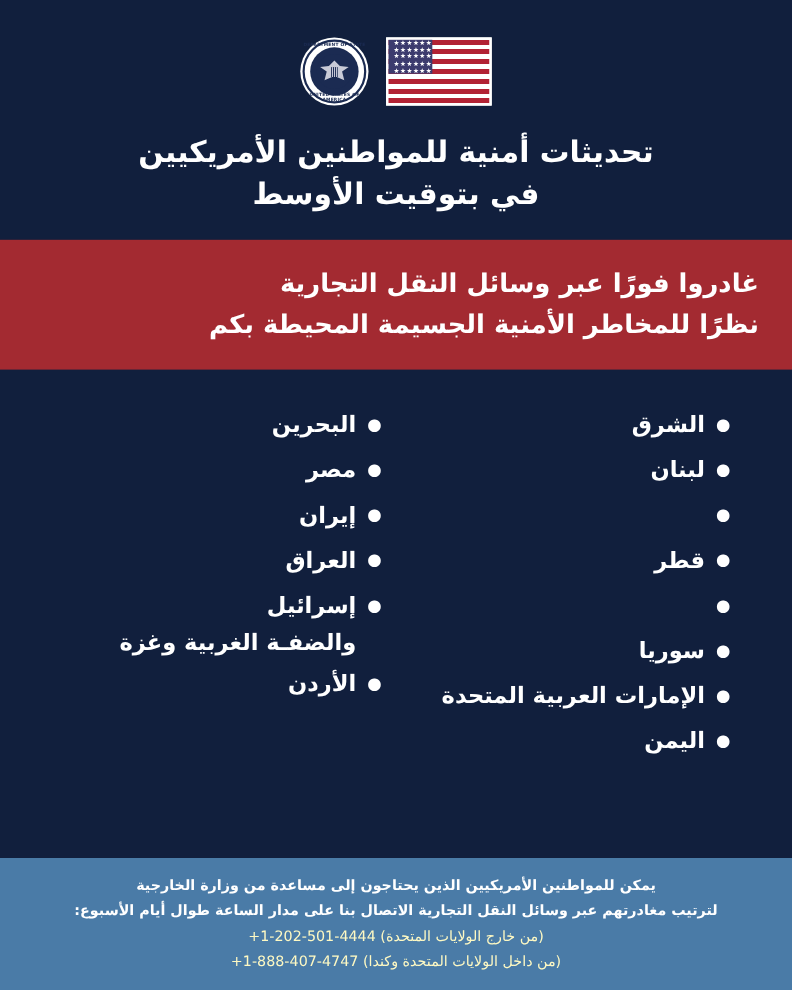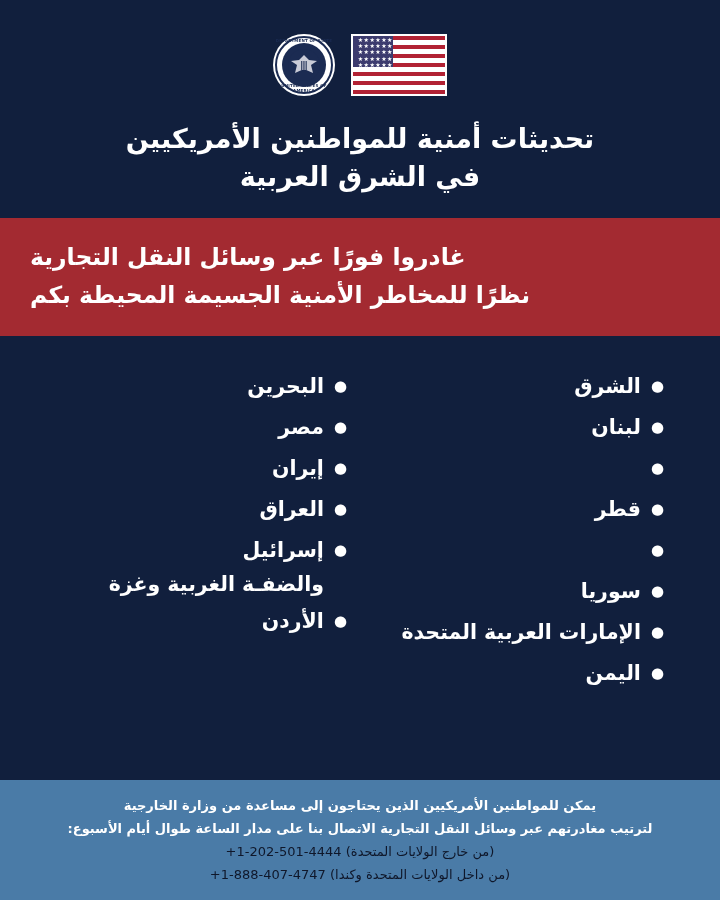--- a/index.html
+++ b/index.html
@@ -120,21 +120,21 @@
     padding: 12px 30px 0 30px;
     line-height: 22px;
     color: #ffffff;
   }
 
   
   .alert {
     background: #a32a31;
     margin-top: 22px;
     padding: 20px 30px 22px 30px;
-    text-align: left;
+    text-align: right;
   }
   .alert .line {
     font-size: 23.5px;
     font-weight: bold;
     line-height: 38px;
   }
 
   
   .countries {
     flex: 1 1 auto;
@@ -179,21 +179,21 @@
   }
   .footer .note {
     font-size: 13px;
     line-height: 23px;
     color: #ffffff;
     font-weight: bold;
   }
   .footer .phone {
     font-size: 13px;
     line-height: 23px;
-    color: #0f172a;
+    color: #fef9c3;
     direction: rtl;
   }
 </style>
 </head>
 <body>
 
 <div class="poster">
 
   <div class="emblems">
     <div class="flag">
@@ -212,21 +212,21 @@
           <rect x="14.8" y="13" width="0.9" height="9" fill="#cfcfdc"></rect>
           <rect x="16.6" y="13" width="0.9" height="9" fill="#cfcfdc"></rect>
           <rect x="18.4" y="13" width="0.9" height="9" fill="#cfcfdc"></rect>
         </svg>
       </div>
     </div>
   </div>
 
   <div class="headline">
     <div class="line">تحديثات أمنية للمواطنين الأمريكيين</div>
-    <div class="line">في الشرق العربية</div>
+    <div class="line">في بتوقيت الأوسط</div>
   </div>
 
   <div class="alert">
     <div class="line">غادروا فورًا عبر وسائل النقل التجارية</div>
     <div class="line">نظرًا للمخاطر الأمنية الجسيمة المحيطة بكم</div>
   </div>
 
   <div class="countries">
     <div class="col left">
       <div class="country">

